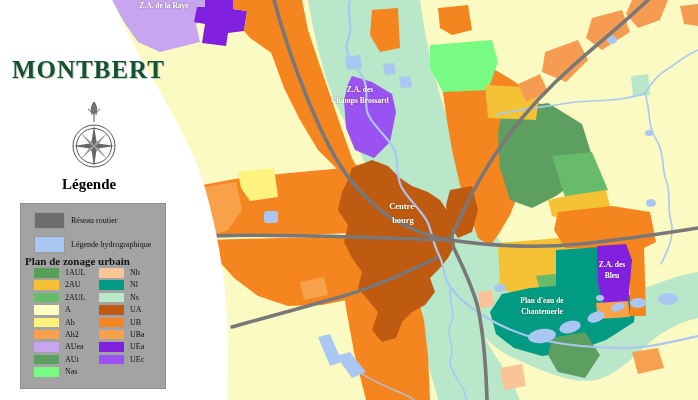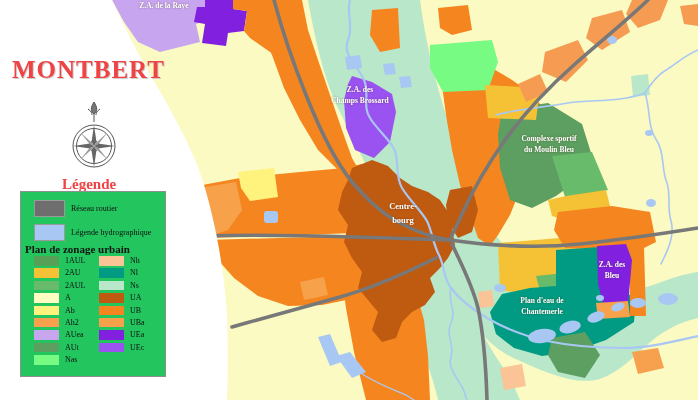--- a/index.html
+++ b/index.html
@@ -2,25 +2,25 @@
 <html><head>
 <meta charset="utf-8">
 <style>
   html,body{margin:0;padding:0;background:#fff;}
   #stage{position:relative;width:698px;height:400px;overflow:hidden;background:#fff;
          font-family:Liberation Serif, serif;}
   #mapsvg{position:absolute;left:0;top:0;}
   
   .panel-title1{position:absolute;left:14px;top:36px;font-size:16px;font-weight:bold;color:#222;
                 text-shadow:1px 1px 0 #cfcfcf;letter-spacing:.5px;}
-  .panel-title2{position:absolute;left:12px;top:56px;font-size:25px;font-weight:bold;color:#ef4444;
+  .panel-title2{position:absolute;left:12px;top:56px;font-size:25px;font-weight:bold;color:#14532d;
                 text-shadow:1px 1px 0 #cfcfcf;letter-spacing:1px;}
   .compass{position:absolute;left:64px;top:100px;}
-  .legend-title{position:absolute;left:62px;top:176px;font-size:15px;font-weight:bold;color:#ef4444;}
-  .legend-box{position:absolute;left:20px;top:191px;width:146px;height:186px;background:#22c55e;
+  .legend-title{position:absolute;left:62px;top:176px;font-size:15px;font-weight:bold;color:#000000;}
+  .legend-box{position:absolute;left:20px;top:203px;width:146px;height:186px;background:#a3a3a3;
               border:1.6px solid #8f8f8f;box-sizing:border-box;}
   .lrow{position:absolute;display:flex;align-items:center;}
   .lswatch{display:inline-block;width:29px;height:15px;border:.5px solid #9a9a9a;}
   .llabel{font-size:8px;color:#111;margin-left:6px;white-space:nowrap;}
   .lhead{position:absolute;left:4px;top:51px;font-size:11px;font-weight:bold;color:#111;white-space:nowrap;}
   .zcol{position:absolute;top:64px;}
   .zrow{display:flex;align-items:flex-start;height:12.4px;}
   .zsw{display:inline-block;width:25px;height:9.5px;}
   .zlb{font-size:8px;color:#111;margin-left:6px;white-space:nowrap;}
   
@@ -147,24 +147,20 @@
 
 <div class="mlabel" style="left:164px;top:0px">Z.A. de la Raye</div>
 <div class="mlabel" style="left:360px;top:84px">
   <div>Z.A. des</div>
   <div>Champs Brossard</div>
 </div>
 <div class="mlabel big" style="left:403px;top:199px">
   <div>Centre-</div>
   <div>bourg</div>
 </div>
-<div class="mlabel" style="left:549px;top:133px">
-  <div>Complexe sportif</div>
-  <div>du Moulin Bleu</div>
-</div>
 <div class="mlabel" style="left:612px;top:259px">
   <div>Z.A. des</div>
   <div>Bleu</div>
 </div>
 <div class="mlabel" style="left:542px;top:295px">
   <div>Plan d'eau de</div>
   <div>Chantemerle</div>
 </div>
 
 <div class="panel-title2">MONTBERT</div>

